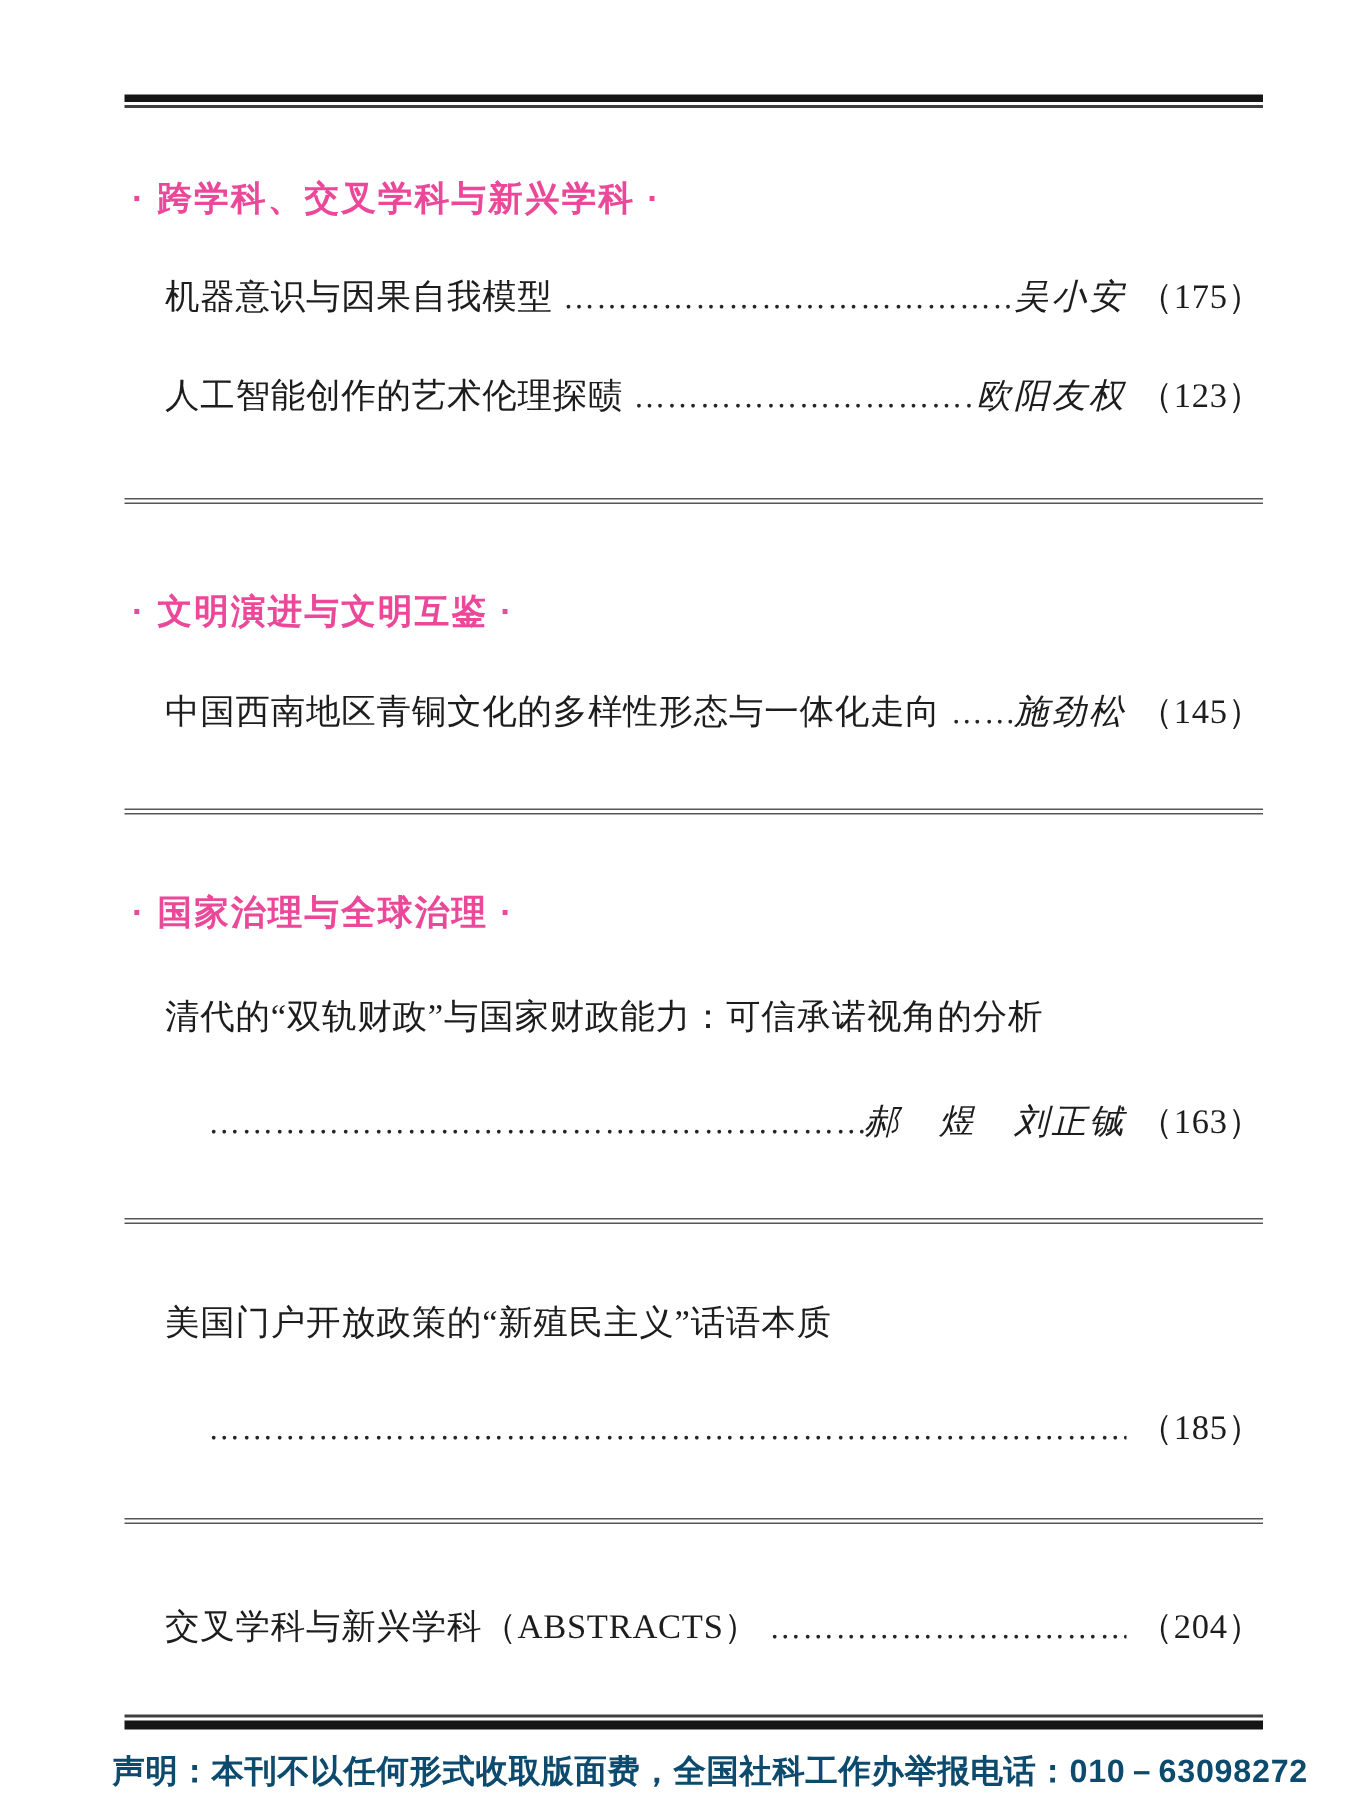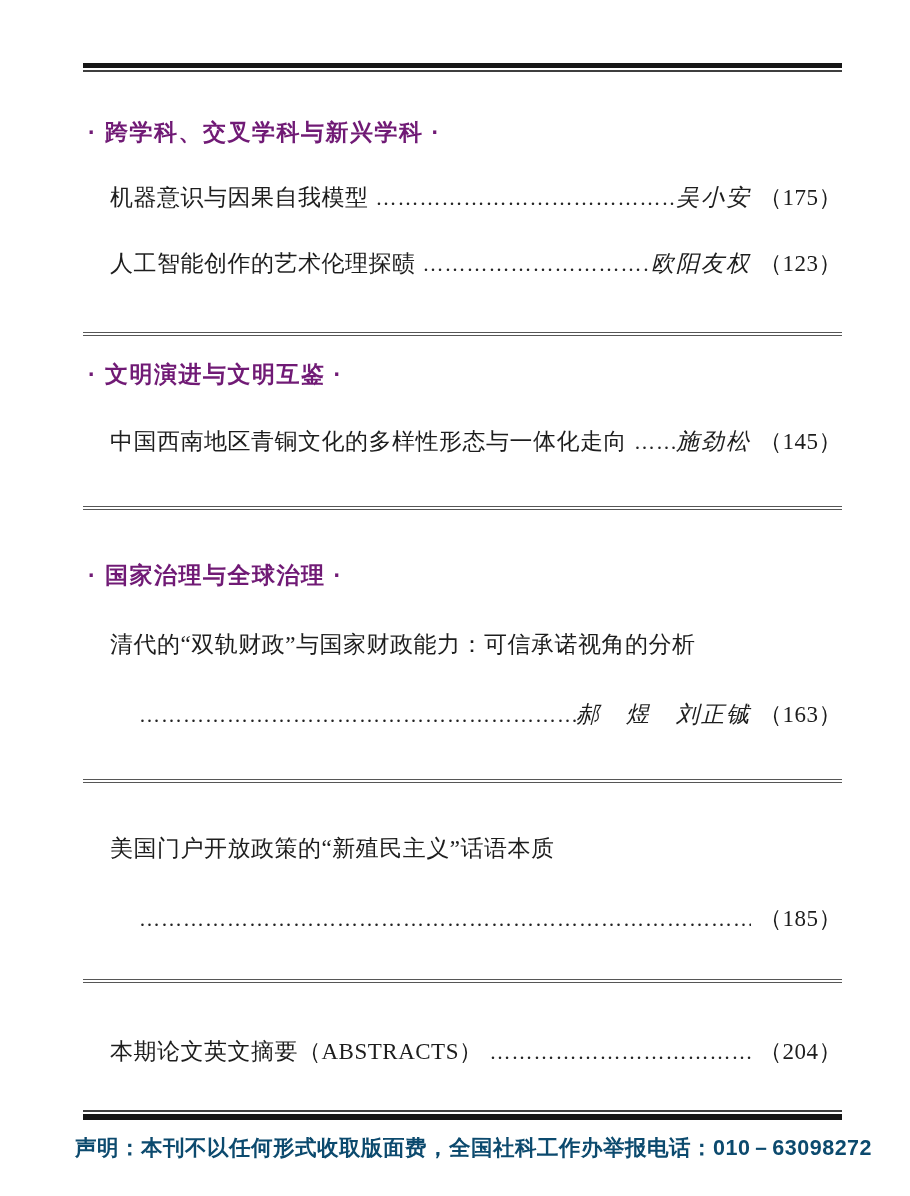--- a/index.html
+++ b/index.html
@@ -38,21 +38,21 @@
     margin-top: 43px;
     border-top: 2px solid #3f3f3f;
     border-bottom: 6px solid #161616;
     height: 2px;
   }
   .sec-header {
     font-family: "Liberation Sans", sans-serif;
     font-weight: 700;
     font-size: 23px;
     line-height: 30px;
-    color: #701a75;
+    color: #ec4899;
     margin: 0;
     padding-left: 5px;
     letter-spacing: 1.5px;
   }
   .toc-row {
     display: flex;
     align-items: baseline;
     font-size: 23px;
     line-height: 30px;
     padding-left: 27px;
@@ -94,21 +94,21 @@
     color: #0c4a6e;
     margin-top: 15px;
     margin-left: -8px;
     letter-spacing: 0.5px;
     white-space: nowrap;
   }
   
   .mt-a { margin-top: 45px; }  
   .mt-b { margin-top: 36px; }  
   .mt-c { margin-top: 53px; }  
-  .mt-d { margin-top: 23px; }  
+  .mt-d { margin-top: 56px; }  
   .mt-e { margin-top: 38px; align-items: flex-end; }  
   .mt-f { margin-top: 49px; }  
   .mt-g { margin-top: 50px; }  
   .mt-h { margin-top: 40px; }  
   .mt-i { margin-top: 40px; }  
   .mt-j { margin-top: 49px; }  
   .mt-k { margin-top: 51px; }  
   .mt-l { margin-top: 45px; }  
   .mt-m { margin-top: 54px; }  
 </style>
@@ -165,21 +165,21 @@
     <span class="title">美国门户开放政策的“新殖民主义”话语本质</span>
   </div>
   <div class="toc-row cont-row mt-i">
     <span class="leader">……………………………………………………………………………………………………………………………………………………………………</span>
     <span class="pageno">（185）</span>
   </div>
 
   <div class="divider mt-l"></div>
 
   <div class="toc-row mt-m">
-    <span class="title">本期论文英文摘要（ABSTRACTS）</span>
+    <span class="title">交叉学科与新兴学科（ABSTRACTS）</span>
     <span class="leader">……………………………………………………………………………………………………………………………………………………………………</span>
     <span class="pageno">（204）</span>
   </div>
 
   <div class="rule-bottom"></div>
 
   <div class="footer">声明：本刊不以任何形式收取版面费，全国社科工作办举报电话：010－63098272</div>
 
 </div>
 

